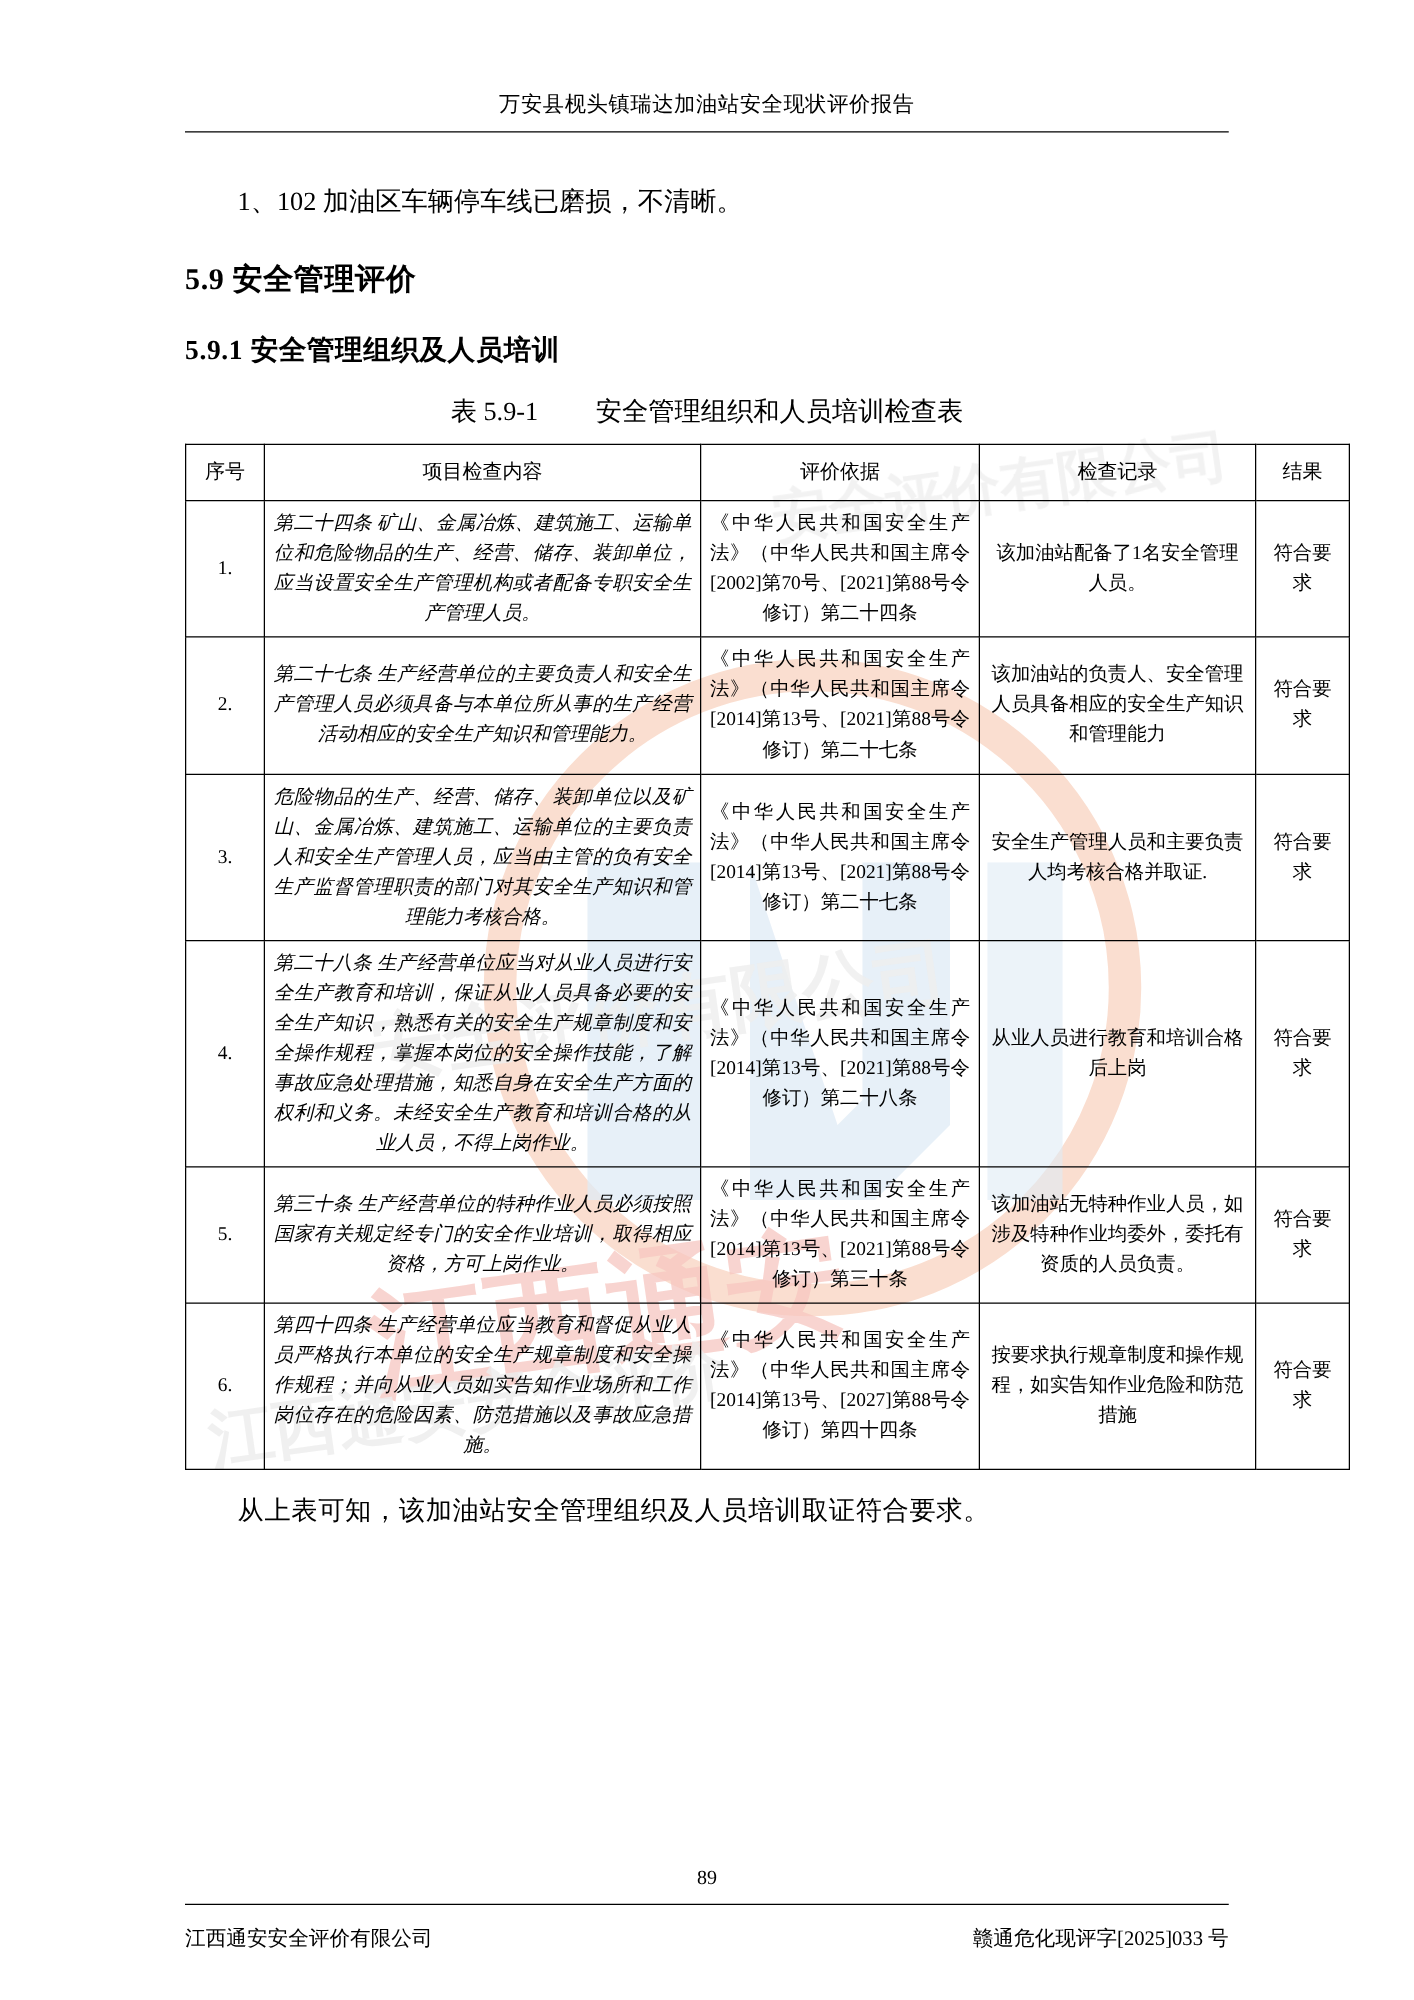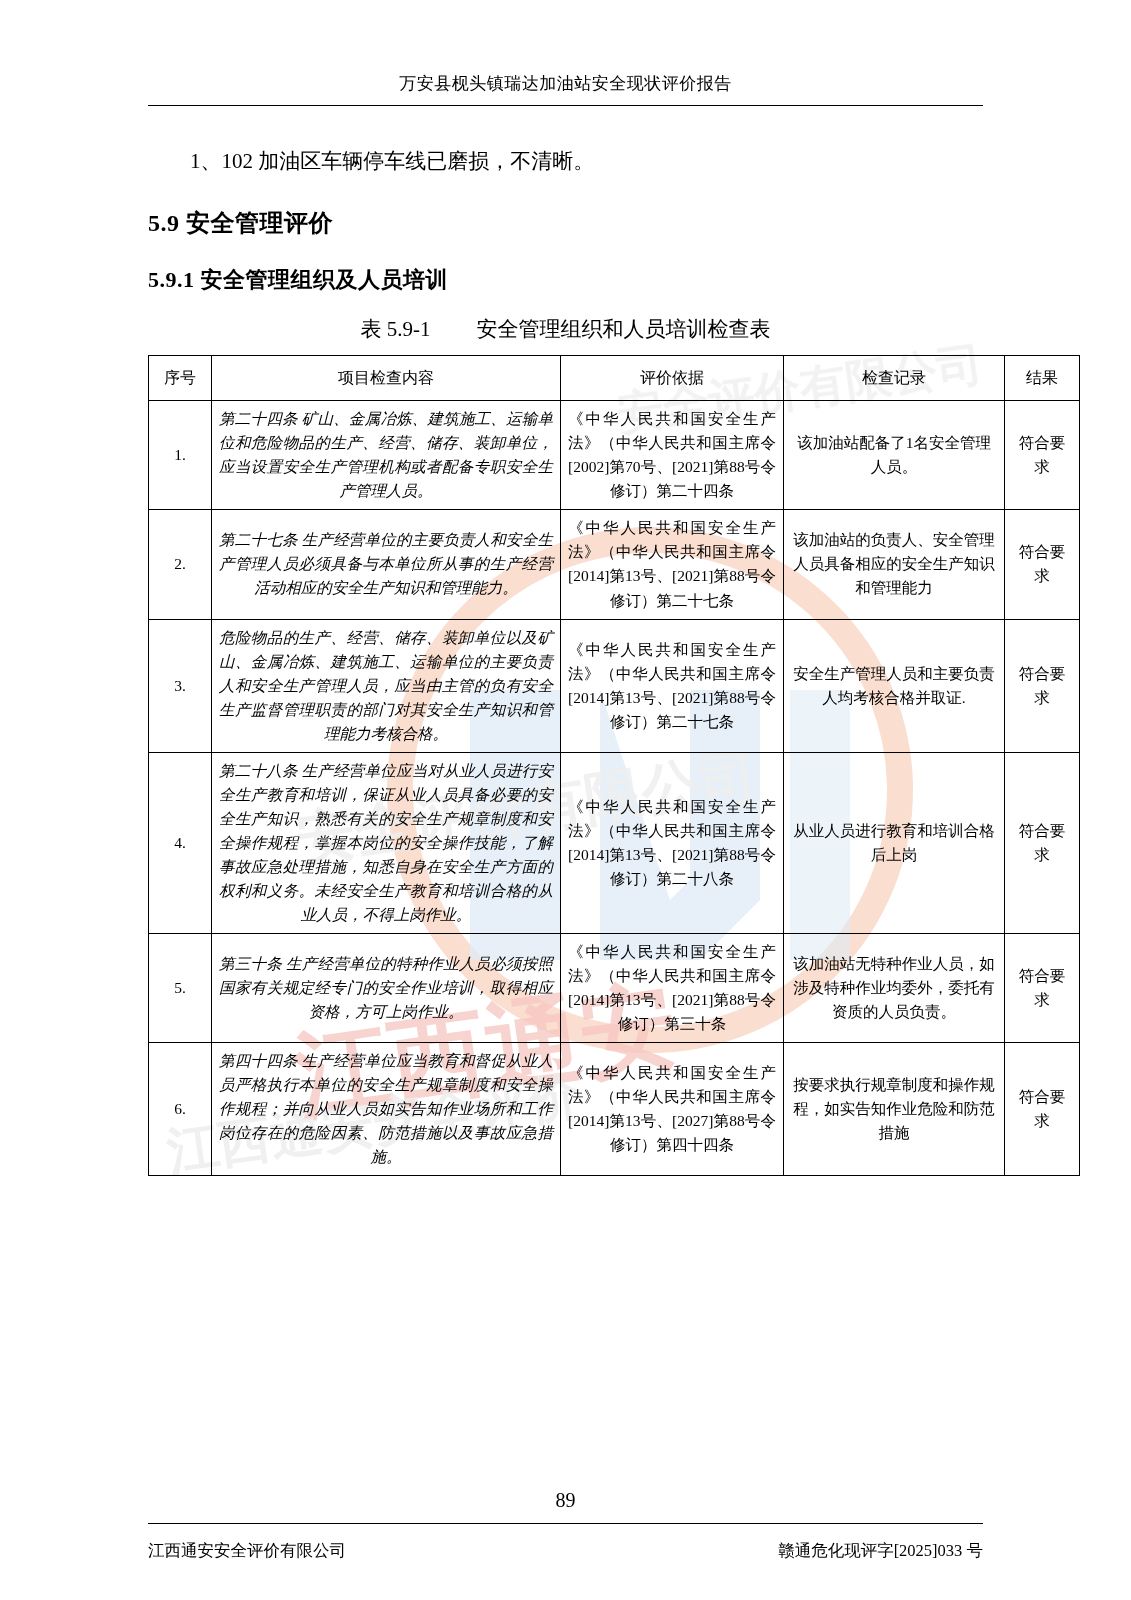--- a/index.html
+++ b/index.html
@@ -103,21 +103,21 @@
     letter-spacing: 0.5px;
   }
 
   
   .page-num {
     position: absolute;
     left: 0;
     right: 0;
     bottom: 88px;
     text-align: center;
-    font-size: 20px;
+    font-size: 16px;
   }
   .footer-rule {
     position: absolute;
     left: 148px;
     right: 148px;
     bottom: 76px;
     border-bottom: 1.6px solid #000;
   }
   .doc-footer {
     position: absolute;
@@ -219,20 +219,21 @@
       <tr>
         <td class="col-no">6.</td>
         <td class="col-item cell-item center-last">第四十四条 生产经营单位应当教育和督促从业人员严格执行本单位的安全生产规章制度和安全操作规程；并向从业人员如实告知作业场所和工作岗位存在的危险因素、防范措施以及事故应急措施。</td>
         <td class="col-basis cell-basis">《中华人民共和国安全生产法》（中华人民共和国主席令[2014]第13号、[2027]第88号令修订）第四十四条</td>
         <td class="col-rec">按要求执行规章制度和操作规程，如实告知作业危险和防范措施</td>
         <td class="col-res">符合要求</td>
       </tr>
     </tbody>
   </table>
 
+  <div class="closing">从上表可知，该加油站安全管理组织及人员培训取证符合要求。</div>
 
   <div class="page-num">89</div>
   <div class="footer-rule"></div>
   <div class="doc-footer">
     <span>江西通安安全评价有限公司</span>
     <span>赣通危化现评字[2025]033 号</span>
   </div>
 
 </div>
 

